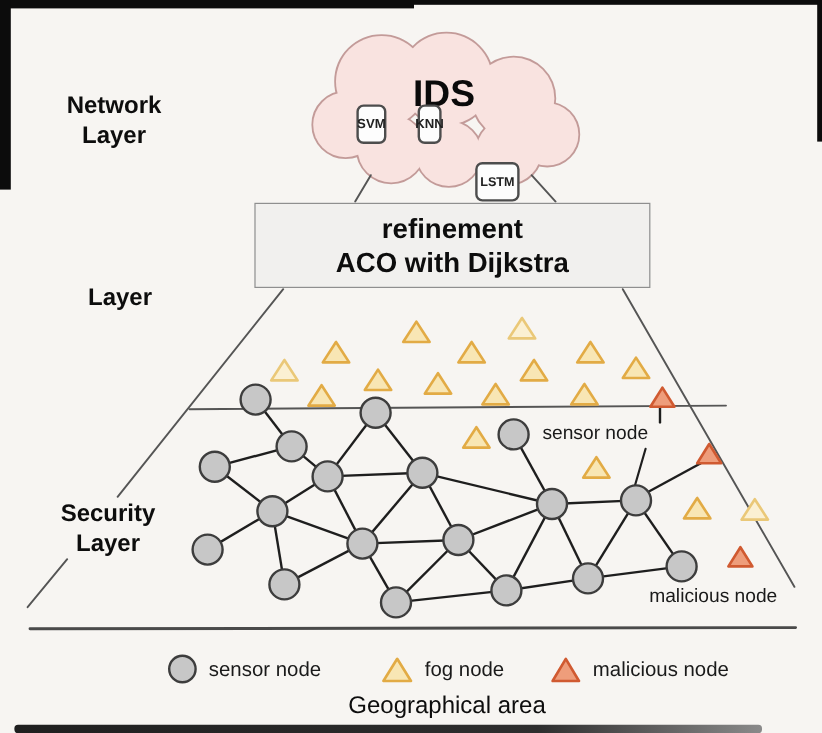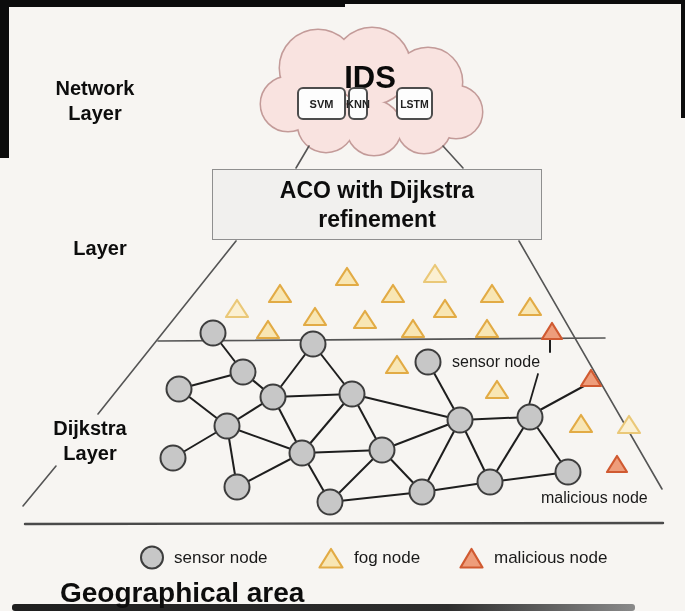--- a/index.html
+++ b/index.html
@@ -24,43 +24,43 @@
   #security-label{left:25px;top:76px;width:140px;}
   #optimization-label{left:18px;top:236px;width:164px;}
   #network-label{left:20px;top:416px;width:140px;}
   
   #ids-title{position:absolute;left:320px;top:40px;width:100px;text-align:center;
     font-size:31px;font-weight:bold;color:#0a0a0a;margin-top:20px;}
   .model-box{position:absolute;top:87px;height:33px;box-sizing:border-box;
     background:#fdfdfd;border:2px solid #4d4d4d;border-radius:6px;
     display:flex;align-items:center;justify-content:center;
     font-weight:bold;color:#222;}
-  #model-svm{left:297px;width:49px;font-size:11px;}
+  #model-svm{left:297px;width:25px;font-size:11px;}
   #model-knn{left:348px;width:20px;font-size:11px;}
-  #model-lstm{left:396px;width:37px;font-size:10.5px;}
+  #model-lstm{left:396px;width:37px;font-size:10.5px;margin-top:48px;}
   
   #aco-box{position:absolute;left:212px;top:169px;width:330px;height:71px;box-sizing:border-box;
     background:#f1f0ee;border:1.5px solid #8f8f8f;
     display:flex;flex-direction:column;align-items:center;justify-content:center;
     font-weight:bold;font-size:23px;line-height:29px;text-align:center;color:#0d0d0d;}
   
   .annotation{position:absolute;font-size:16px;color:#1a1a1a;white-space:nowrap;}
   #sensor-annotation{left:452px;top:353px;}
   #malicious-annotation{left:541px;top:489px;}
   
   .legend-item{position:absolute;display:flex;align-items:center;gap:9px;
     font-size:17px;color:#1a1a1a;white-space:nowrap;}
   #legend-sensor{left:139px;top:545px;}
   #legend-fog{left:317px;top:546px;}
   #legend-malicious{left:458px;top:546px;}
   .c-node{fill:var(--node-fill,#c7c7c7);stroke:var(--node-stroke,#3d3d3d);stroke-width:2;}
   .c-fog{fill:var(--fog-fill,#f8e6b4);stroke:var(--fog-stroke,#e2ab45);stroke-width:2.2;stroke-linejoin:round;}
   .c-mal{fill:var(--mal-fill,#ee9d7b);stroke:var(--mal-stroke,#d05a31);stroke-width:2.2;stroke-linejoin:round;}
-  #geo-caption{position:absolute;left:60px;top:577px;width:625px;text-align:left;
-    font-weight:bold;font-size:28px;color:#0d0d0d;}
+  #geo-caption{position:absolute;left:60px;top:577px;width:625px;text-align:center;
+    font-weight:normal;font-size:20px;color:#0d0d0d;}
 </style>
 </head>
 <body>
 
 <div class="stage" style="background: rgb(247, 245, 242);">
 
   <svg id="diagram-svg" width="685" height="611" viewBox="0 0 685 611">
       <circle cx="318" cy="68" r="38" fill="#f9e3e0" stroke="#c39b99" stroke-width="3"></circle>
       <circle cx="372" cy="66" r="38" fill="#f9e3e0" stroke="#c39b99" stroke-width="3"></circle>
       <circle cx="428" cy="82" r="34" fill="#f9e3e0" stroke="#c39b99" stroke-width="3"></circle>
@@ -164,32 +164,32 @@
   <div class="frame" id="border-bottom"></div>
 
   <div class="layer-label" id="security-label">
     <div>Network</div>
     <div>Layer</div>
   </div>
   <div class="layer-label" id="optimization-label">
     <div>Layer</div>
   </div>
   <div class="layer-label" id="network-label">
-    <div>Dijkstra</div>
+    <div>Security</div>
     <div>Layer</div>
   </div>
 
   <div id="ids-title">IDS</div>
   <div class="model-box" id="model-svm">SVM</div>
   <div class="model-box" id="model-knn">KNN</div>
   <div class="model-box" id="model-lstm">LSTM</div>
 
   <div id="aco-box">
+    <div>refinement</div>
     <div>ACO with Dijkstra</div>
-    <div>refinement</div>
   </div>
 
   <div class="annotation" id="sensor-annotation">sensor node</div>
   <div class="annotation" id="malicious-annotation">malicious node</div>
 
   <div class="legend-item" id="legend-sensor">
     <svg width="26" height="25" viewBox="0 0 26 25">
       <circle cx="13" cy="12.5" r="11" class="c-node"></circle>
     </svg>
     <span>sensor node</span>

